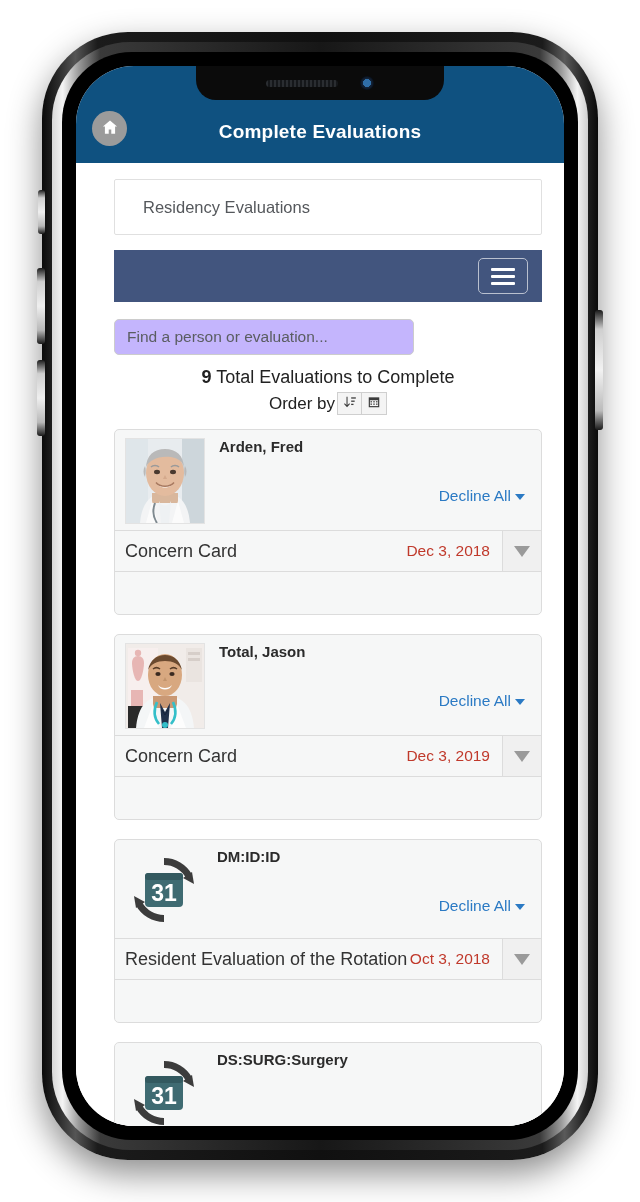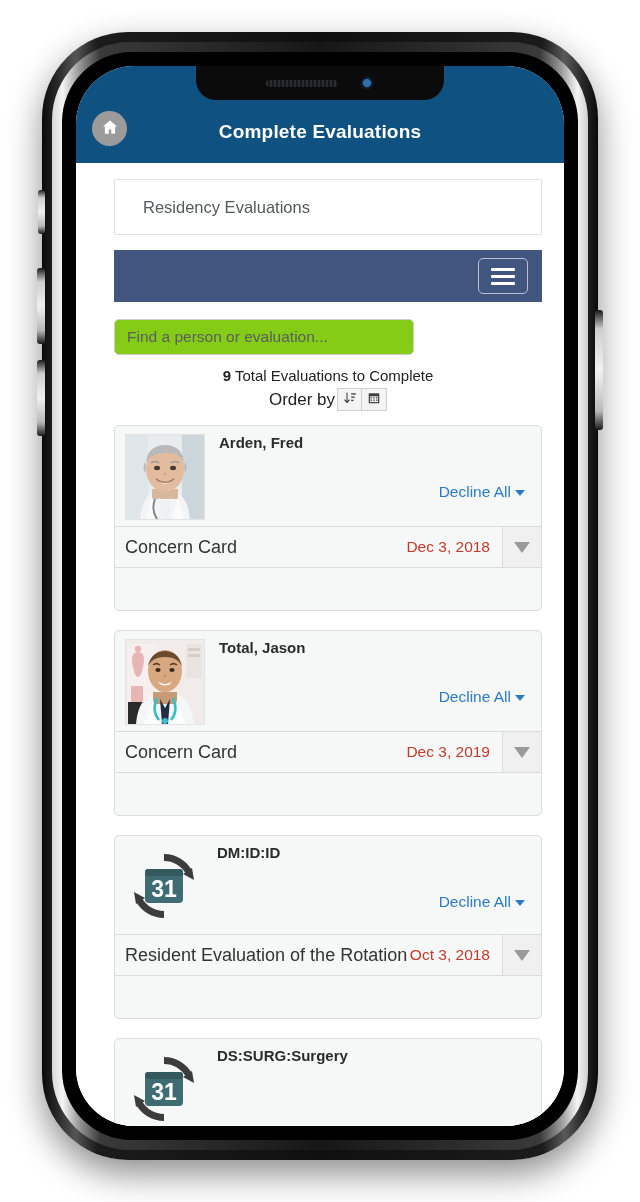--- a/index.html
+++ b/index.html
@@ -190,29 +190,29 @@
   .search-input {
     width: 300px;
     height: 36px;
     border: 1px solid #ccc;
     border-radius: 5px;
     box-sizing: border-box;
     padding: 0 12px;
     font-size: 15.5px;
     color: #55585c;
     font-family: "Liberation Sans", sans-serif;
-    background: #84cc16;
+    background: #c4b5fd;
     outline: none;
   }
   .search-input::placeholder { color: #5a5d61; }
 
   .totals {
     text-align: center;
     margin-top: 12px;
-    font-size: 15px;
+    font-size: 18px;
     color: #222;
   }
   .totals b { font-weight: bold; }
 
   .orderby {
     margin-top: 4px;
     display: flex;
     align-items: center;
     justify-content: center;
     gap: 2px;

